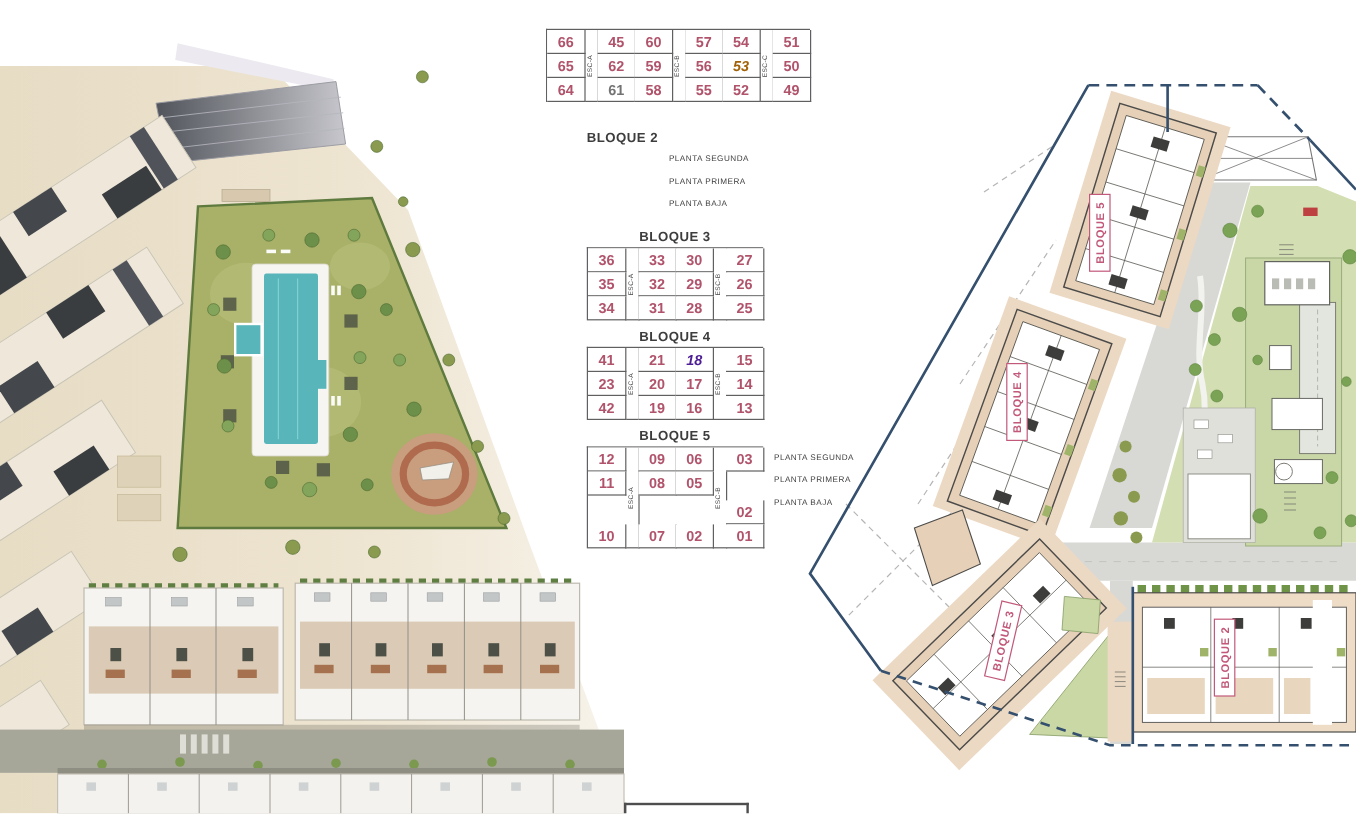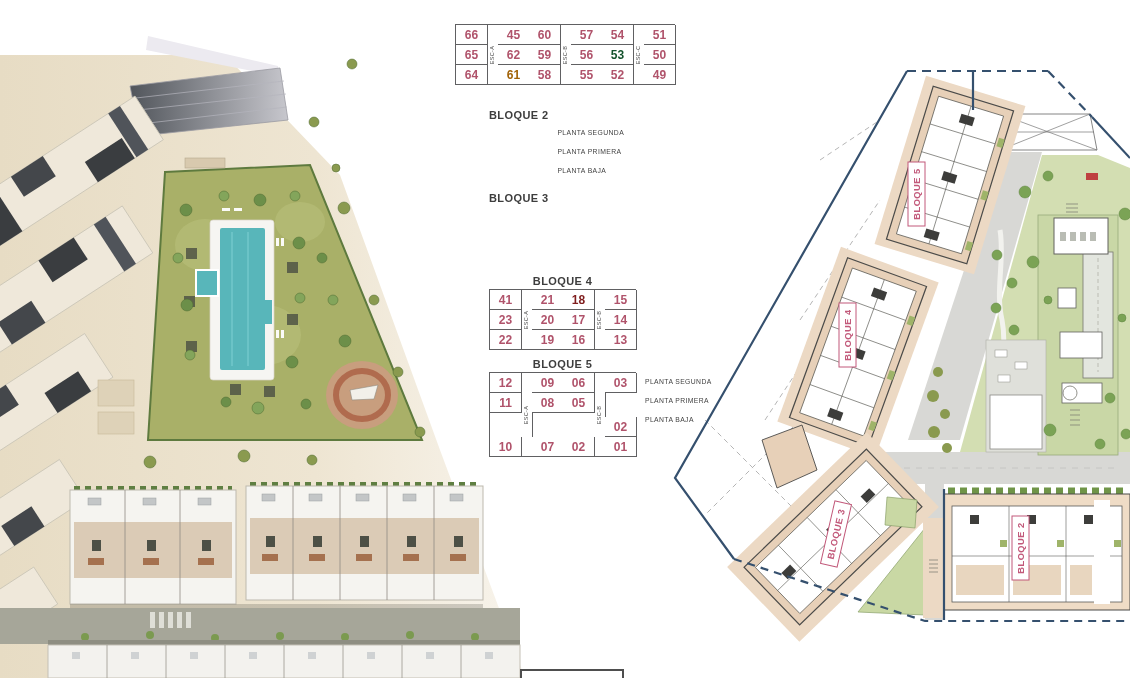--- a/index.html
+++ b/index.html
@@ -385,61 +385,81 @@
         <div class="num-cell" style="grid-area: 1 / 1; color: rgb(176, 83, 107);">66</div>
         <div class="num-cell" style="grid-area: 1 / 3; color: rgb(176, 83, 107);">45</div>
         <div class="num-cell" style="grid-area: 1 / 4; color: rgb(176, 83, 107);">60</div>
         <div class="num-cell" style="grid-area: 1 / 6; color: rgb(176, 83, 107);">57</div>
         <div class="num-cell" style="grid-area: 1 / 7; color: rgb(176, 83, 107);">54</div>
         <div class="num-cell" style="grid-area: 1 / 9; color: rgb(176, 83, 107);">51</div>
         <div class="num-cell" style="grid-area: 2 / 1; color: rgb(176, 83, 107);">65</div>
         <div class="num-cell" style="grid-area: 2 / 3; color: rgb(176, 83, 107);">62</div>
         <div class="num-cell" style="grid-area: 2 / 4; color: rgb(176, 83, 107);">59</div>
         <div class="num-cell" style="grid-area: 2 / 6; color: rgb(176, 83, 107);">56</div>
-        <div class="num-cell" style="grid-area: 2 / 7; color: #14532d;">53</div>
+        <div class="num-cell" style="grid-area: 2 / 7; color: #a16207; font-style: italic;">53</div>
         <div class="num-cell" style="grid-area: 2 / 9; color: rgb(176, 83, 107);">50</div>
         <div class="num-cell" style="grid-area: 3 / 1; color: rgb(176, 83, 107);">64</div>
-        <div class="num-cell" style="grid-area: 3 / 3; color: #a16207;">61</div>
+        <div class="num-cell" style="grid-area: 3 / 3; color: #737373;">61</div>
         <div class="num-cell" style="grid-area: 3 / 4; color: rgb(176, 83, 107);">58</div>
         <div class="num-cell" style="grid-area: 3 / 6; color: rgb(176, 83, 107);">55</div>
         <div class="num-cell" style="grid-area: 3 / 7; color: rgb(176, 83, 107);">52</div>
         <div class="num-cell" style="grid-area: 3 / 9; color: rgb(176, 83, 107);">49</div>
       </div>
   <div class="floors"></div>
 </div>
 <div class="legend-table" style="left:489px;top:108px">
   <div class="tbl-title">BLOQUE 2</div>
   <div class="floors">
         <div class="floor-label">PLANTA SEGUNDA</div>
         <div class="floor-label">PLANTA PRIMERA</div>
         <div class="floor-label">PLANTA BAJA</div>
       </div>
 </div>
 <div class="legend-table" style="left:489px;top:191px">
   <div class="tbl-title">BLOQUE 3</div>
+  <div class="tbl-grid" style="grid-template-columns: 31px 11px 31px 31px 11px 31px;">
+        <div class="esc-cell" style="grid-area: 1 / 2 / span 3;">
+          <span>ESC-A</span>
+        </div>
+        <div class="esc-cell" style="grid-area: 1 / 5 / span 3;">
+          <span>ESC-B</span>
+        </div>
+        <div class="num-cell" style="grid-area: 1 / 1; color: rgb(176, 83, 107);">36</div>
+        <div class="num-cell" style="grid-area: 1 / 3; color: rgb(176, 83, 107);">33</div>
+        <div class="num-cell" style="grid-area: 1 / 4; color: rgb(176, 83, 107);">30</div>
+        <div class="num-cell" style="grid-area: 1 / 6; color: rgb(176, 83, 107);">27</div>
+        <div class="num-cell" style="grid-area: 2 / 1; color: rgb(176, 83, 107);">35</div>
+        <div class="num-cell" style="grid-area: 2 / 3; color: rgb(176, 83, 107);">32</div>
+        <div class="num-cell" style="grid-area: 2 / 4; color: rgb(176, 83, 107);">29</div>
+        <div class="num-cell" style="grid-area: 2 / 6; color: rgb(176, 83, 107);">26</div>
+        <div class="num-cell" style="grid-area: 3 / 1; color: rgb(176, 83, 107);">34</div>
+        <div class="num-cell" style="grid-area: 3 / 3; color: rgb(176, 83, 107);">31</div>
+        <div class="num-cell" style="grid-area: 3 / 4; color: rgb(176, 83, 107);">28</div>
+        <div class="num-cell" style="grid-area: 3 / 6; color: rgb(176, 83, 107);">25</div>
+      </div>
   <div class="floors"></div>
 </div>
 <div class="legend-table" style="left:489px;top:274px">
   <div class="tbl-title">BLOQUE 4</div>
   <div class="tbl-grid" style="grid-template-columns: 31px 11px 31px 31px 11px 31px;">
         <div class="esc-cell" style="grid-area: 1 / 2 / span 3;">
           <span>ESC-A</span>
         </div>
         <div class="esc-cell" style="grid-area: 1 / 5 / span 3;">
           <span>ESC-B</span>
         </div>
         <div class="num-cell" style="grid-area: 1 / 1; color: rgb(176, 83, 107);">41</div>
         <div class="num-cell" style="grid-area: 1 / 3; color: rgb(176, 83, 107);">21</div>
-        <div class="num-cell" style="grid-area: 1 / 4; color: #7f1d1d;">18</div>
+        <div class="num-cell" style="grid-area: 1 / 4; color: #4c1d95; font-style: italic;">18</div>
         <div class="num-cell" style="grid-area: 1 / 6; color: rgb(176, 83, 107);">15</div>
         <div class="num-cell" style="grid-area: 2 / 1; color: rgb(176, 83, 107);">23</div>
         <div class="num-cell" style="grid-area: 2 / 3; color: rgb(176, 83, 107);">20</div>
         <div class="num-cell" style="grid-area: 2 / 4; color: rgb(176, 83, 107);">17</div>
         <div class="num-cell" style="grid-area: 2 / 6; color: rgb(176, 83, 107);">14</div>
-        <div class="num-cell" style="grid-area: 3 / 1; color: rgb(176, 83, 107);">22</div>
+        <div class="num-cell" style="grid-area: 3 / 1; color: rgb(176, 83, 107);">42</div>
         <div class="num-cell" style="grid-area: 3 / 3; color: rgb(176, 83, 107);">19</div>
         <div class="num-cell" style="grid-area: 3 / 4; color: rgb(176, 83, 107);">16</div>
         <div class="num-cell" style="grid-area: 3 / 6; color: rgb(176, 83, 107);">13</div>
       </div>
   <div class="floors"></div>
 </div>
 <div class="legend-table" style="left:489px;top:357px">
   <div class="tbl-title">BLOQUE 5</div>
   <div class="tbl-grid" style="grid-template-columns: 31px 11px 31px 31px 11px 31px;">
         <div class="esc-cell" style="grid-area: 1 / 2 / span 3;">

